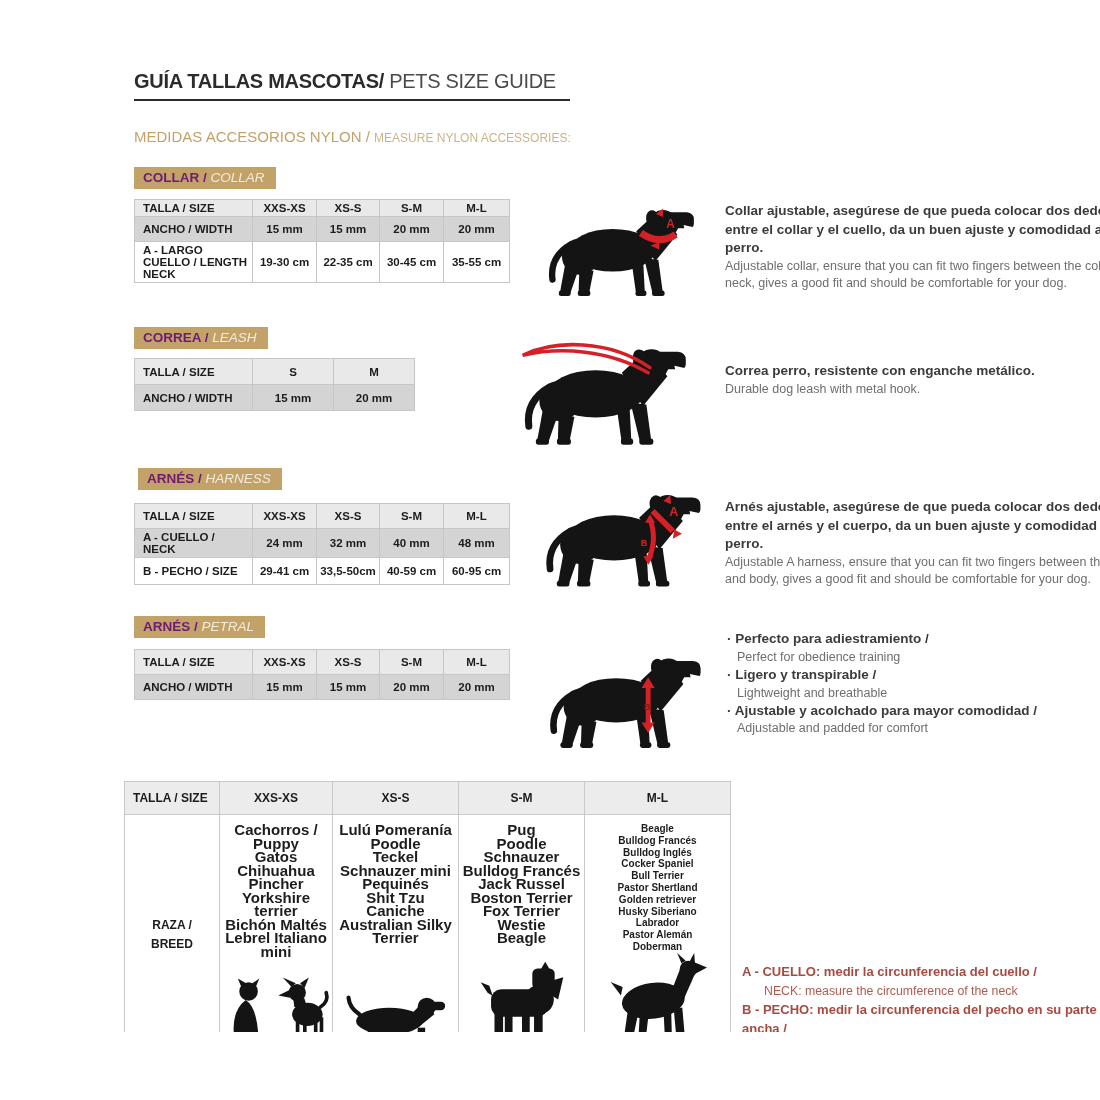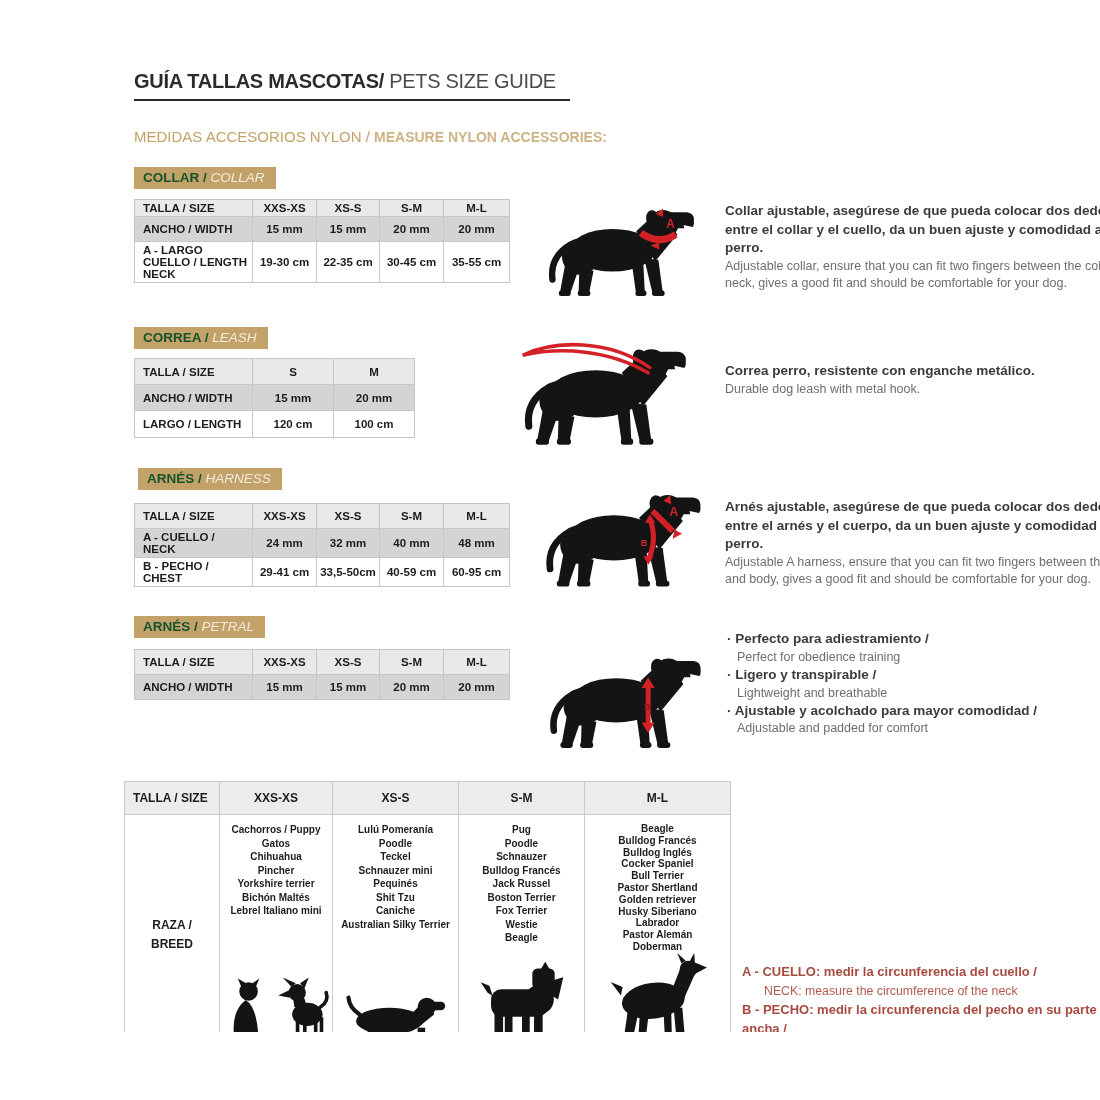--- a/index.html
+++ b/index.html
@@ -6,25 +6,25 @@
   .page{position:relative;width:1100px;height:1032px;background:#fff;overflow:hidden;
         font-family:"Liberation Sans",sans-serif;color:#1c1c1c;margin-left:46px;}
   .abs{position:absolute;}
 
   
   .title-wrap{left:88px;top:70px;border-bottom:2px solid #2b2b2b;padding:0 14px 6px 0;}
   .title-es{font-size:20px;font-weight:bold;color:#2b2b2b;letter-spacing:-0.3px;}
   .title-en{font-size:20px;font-weight:normal;color:#4a4a4a;letter-spacing:-0.3px;}
   .subtitle-wrap{left:88px;top:128px;}
   .subtitle-es{font-size:15px;font-weight:normal;color:#c3a269;}
-  .subtitle-en{font-size:14px;color:#cdb384;font-weight:bold;}
+  .subtitle-en{font-size:12px;color:#cdb384;}
 
   
   .badge{background:#c3a269;padding:3px 11px 4px 9px;font-size:13.5px;display:inline-block;}
-  .badge .es{font-weight:bold;color:#14532d;}
+  .badge .es{font-weight:bold;color:#701a75;}
   .badge .en{color:rgba(255,255,255,0.78);font-style:italic;}
 
   
   table.spec{border-collapse:collapse;table-layout:fixed;font-size:11.5px;color:#1c1c1c;}
   table.spec td{border:1px solid #c6c6c6;text-align:center;padding:2px 3px;font-weight:bold;vertical-align:middle;}
   table.spec tr.h td{background:#e9e9e9;}
   table.spec tr.g td{background:#d4d4d4;}
   table.spec td.lab{text-align:left;padding-left:8px;}
 
   
@@ -32,21 +32,21 @@
   .desc-es{font-weight:bold;font-size:13.5px;color:#3b3b3b;line-height:1.38;}
   .desc-en{font-size:12.5px;color:#6e6e6e;line-height:1.38;}
   .bullet-en{padding-left:10px;}
 
   
   table.breeds{border-collapse:collapse;table-layout:fixed;}
   table.breeds td{border:1px solid #c9c9c9;}
   table.breeds tr.h td{background:#ececec;font-weight:bold;font-size:12px;text-align:center;height:30px;}
   table.breeds tr.h td.lab{text-align:left;padding-left:8px;}
   .breed-cell{height:238px;display:flex;flex-direction:column;justify-content:space-between;align-items:center;}
-  .breed-list{padding-top:7px;text-align:center;font-weight:bold;font-size:10px;line-height:13.5px;color:#1d1d1d;}
+  .breed-list{padding-top:7px;text-align:center;font-weight:bold;font-size:15px;line-height:13.5px;color:#1d1d1d;}
   .breed-list.tight{font-size:10px;line-height:11.8px;}
   .sil-row{display:flex;align-items:flex-end;gap:4px;padding-bottom:8px;}
   .raza-cell{height:238px;display:flex;flex-direction:column;justify-content:center;align-items:center;
              font-weight:bold;font-size:12px;line-height:1.55;}
 
   
   .notes{width:410px;font-size:13px;line-height:1.5;}
   .note-es{font-weight:bold;color:#a84a40;}
   .note-en{color:#b25a4e;font-size:12.3px;padding-left:22px;}
 
@@ -212,25 +212,20 @@
         <tr class="h" style="height:26px">
       <td class="lab">TALLA / SIZE</td>
       <td>S</td>
       <td>M</td>
     </tr>
     <tr class="g" style="height:26px">
       <td class="lab">ANCHO / WIDTH</td>
       <td>15 mm</td>
       <td>20 mm</td>
     </tr>
-    <tr style="height:27px">
-      <td class="lab">LARGO / LENGTH</td>
-      <td>120 cm</td>
-      <td>100 cm</td>
-    </tr>
   </tbody>
     </table>
 
   <svg class="abs" style="left:462px;top:336px;width:196px;height:114px;" viewBox="0 0 200 130">
     <use href="#dog-base"></use>
     <path d="M150,36 C104,4 42,4 5,22 C48,12 104,16 148,42" fill="none" stroke="#d42127" stroke-width="4" stroke-linecap="round"></path>
   </svg>
 
   <div class="abs desc" style="left:679px;top:362px;">
     <div class="desc-es">Correa perro, resistente con enganche metálico.</div>
@@ -258,21 +253,21 @@
       <td>M-L</td>
     </tr>
     <tr class="g" style="height:25px">
       <td class="lab">A - CUELLO / NECK</td>
       <td>24 mm</td>
       <td>32 mm</td>
       <td>40 mm</td>
       <td>48 mm</td>
     </tr>
     <tr style="height:27px">
-      <td class="lab">B - PECHO / CHEST</td>
+      <td class="lab">B - PECHO / SIZE</td>
       <td>29-41 cm</td>
       <td>33,5-50cm</td>
       <td>40-59 cm</td>
       <td>60-95 cm</td>
     </tr>
   </tbody>
     </table>
 
   <svg class="abs" style="left:494px;top:481px;width:168px;height:112px;" viewBox="0 0 200 130">
     <use href="#dog-base"></use>

